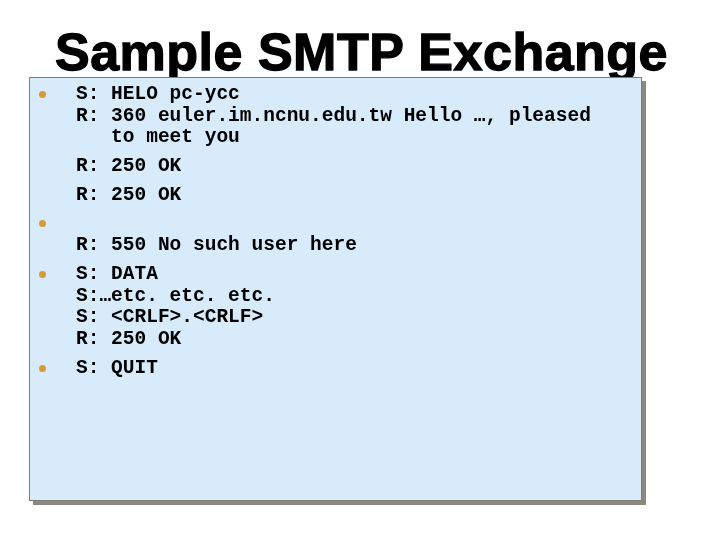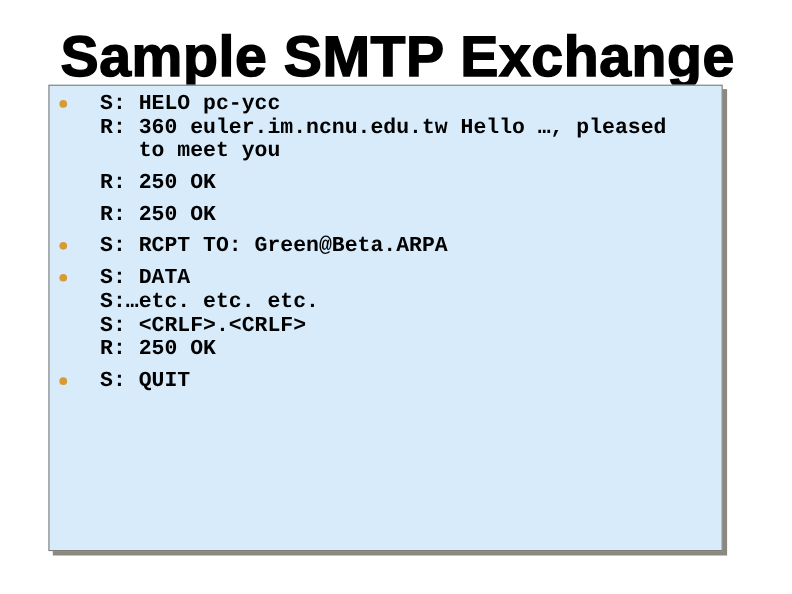--- a/index.html
+++ b/index.html
@@ -22,21 +22,21 @@
     font-family: "Liberation Sans", sans-serif;
     font-size: 52px;
     font-weight: bold;
     letter-spacing: 0.5px;
     color: var(--title-color, #000000);
     -webkit-text-stroke: 1.3px var(--title-color, #000000);
     white-space: nowrap;
   }
   .panel {
     position: absolute;
-    left: 44px;
+    left: 29px;
     top: 77px;
     width: 613px;
     height: 424px;
     box-sizing: border-box;
     background: var(--panel-bg, #d7ebfa);
     border: 1px solid var(--panel-border, #7f7d76);
     box-shadow: 4px 4px 0 var(--panel-shadow, #8b8880);
     padding-top: 6px;
   }
   .group {
@@ -77,21 +77,22 @@
       <div class="line"><span>R: 360 euler.im.ncnu.edu.tw Hello …, pleased</span></div>
       <div class="line"><span>   to meet you</span></div>
     </div>
     <div class="group">
       <div class="line"><span>R: 250 OK</span></div>
     </div>
     <div class="group">
       <div class="line"><span>R: 250 OK</span></div>
     </div>
     <div class="group">
-      <div class="line"><span class="bullet"></span><span>S: RCPT TO: Green@Beta.ARPA</span></div>
+      <div class="line"><span class="bullet"></span></div>
+      <div class="line"><span>R: 550 No such user here</span></div>
     </div>
     <div class="group">
       <div class="line"><span class="bullet"></span><span>S: DATA</span></div>
       <div class="line"><span>S:…etc. etc. etc.</span></div>
       <div class="line"><span>S: &lt;CRLF&gt;.&lt;CRLF&gt;</span></div>
       <div class="line"><span>R: 250 OK</span></div>
     </div>
     <div class="group">
       <div class="line"><span class="bullet"></span><span>S: QUIT</span></div>
     </div>

